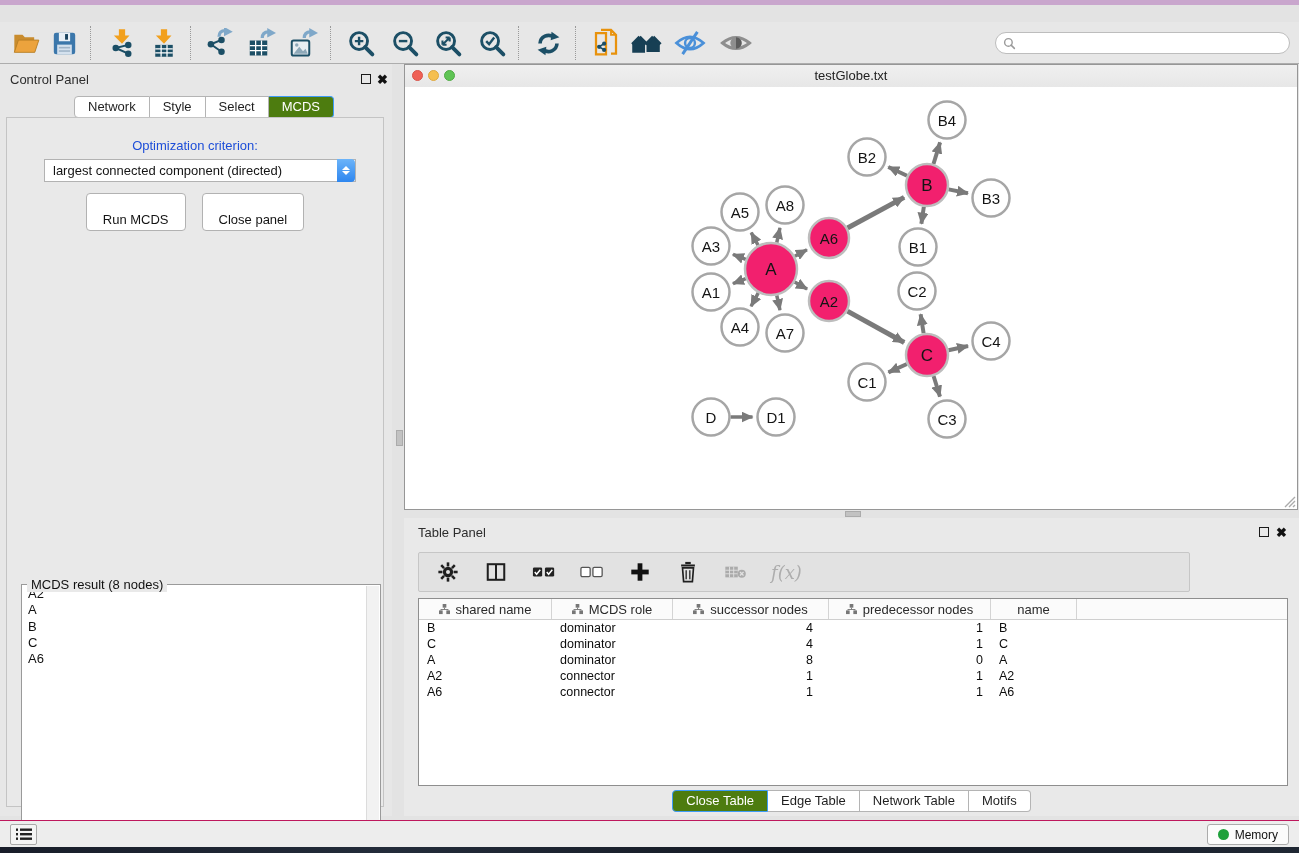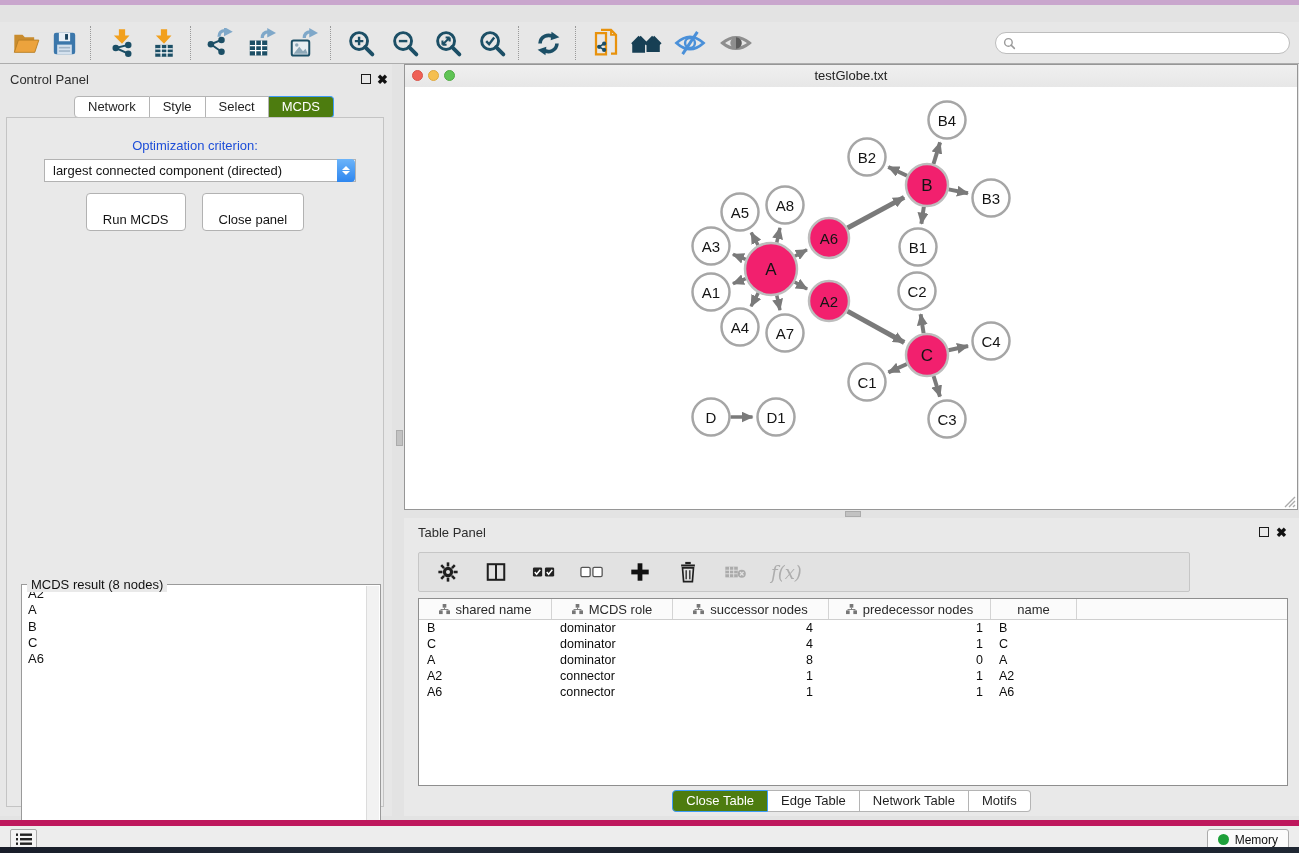--- a/index.html
+++ b/index.html
@@ -85,21 +85,21 @@
   .th:last-child { border-right:none; }
   .tbl-body .tr { display:flex; height:16px; }
   .td { font-size:12.5px; color:#0c0c0c; line-height:16px; white-space:nowrap; overflow:hidden; }
   .c0 { width:133px; } .c1 { width:121px; } .c2 { width:156px; } .c3 { width:162px; } .c4 { width:86px; } .c5 { flex:1; }
   .td.c0, .td.c1, .td.c4 { padding-left:8px; }
   .td.c2 { text-align:right; padding-right:16px; }
   .td.c3 { text-align:right; padding-right:8px; }
   .tp-tabs { position:absolute; left:0; right:0; top:272px; display:flex; justify-content:center; }
 
   
-  .statusbar { position:absolute; left:0; top:820px; width:1299px; height:27px; background:#ededed; border-top:6px solid #be185d; }
+  .statusbar { position:absolute; left:0; top:820px; width:1299px; height:27px; background:#ededed; border-top:1px solid #be185d; }
   .list-btn { position:absolute; left:10px; top:3px; width:27px; height:21px; background:#f4f4f4;
               border:1px solid #a9a9a9; border-radius:2px; display:flex; align-items:center; justify-content:center; }
   .mem-btn { position:absolute; right:10px; top:3px; height:21px; background:#fbfbfb; border:1px solid #ababab;
              border-radius:3px; display:flex; align-items:center; gap:6px; padding:0 10px; font-size:12px; color:#111; }
   .mem-dot { width:11px; height:11px; border-radius:50%; background:#1ea03a; }
   .bottom-strip { position:absolute; left:0; top:847px; width:1299px; height:6px;
                   background:linear-gradient(90deg,#181d29,#232c3a 30%,#151a24 60%,#1f2733); }
 </style>
 </head>
 <body>

